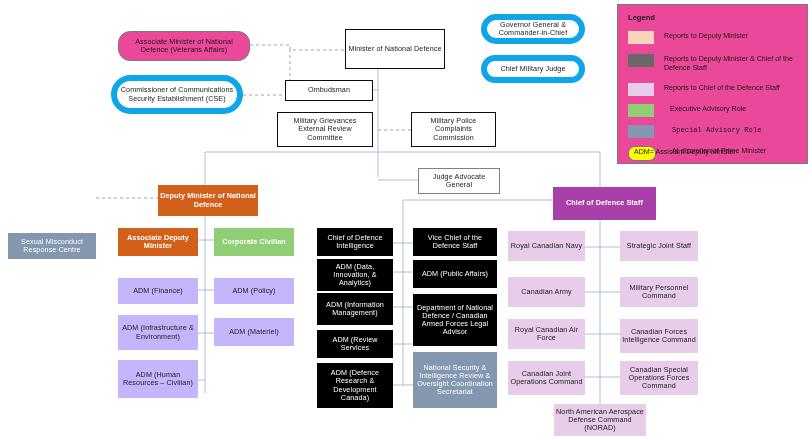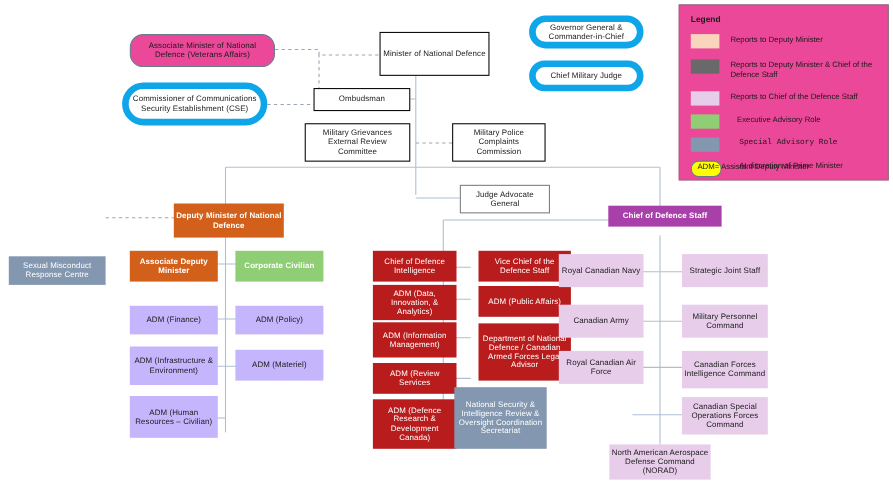--- a/index.html
+++ b/index.html
@@ -33,21 +33,21 @@
 
   
   .plain-white{background:#ffffff;border:1.6px solid #0d0d0d;}
   .gray-border{background:#ffffff;border:1.4px solid #808080;}
   .oval{background:#ffffff;border:6px solid #0ea5e9;border-radius:999px;}
   .oval-yellow{background:#ec4899;border:1px solid #6c7b8c;border-radius:12px;}
 
   .fill-dk-orange{background:#d2601a;color:#ffffff;}
   .fill-peach{background:#c4b5fd;color:#1a1a1a;}
   .fill-green{background:#8fce74;color:#ffffff;}
-  .fill-gray{background:#b91c1c;color:#ffffff;margin-left:22px;}
+  .fill-gray{background:#000000;color:#ffffff;}
   .fill-bluegray{background:#8397b0;color:#ffffff;}
   .fill-purple{background:#a93fa9;color:#ffffff;}
   .fill-lilac{background:#e7cdea;color:#1a1a1a;}
 
   .bold{font-weight:bold;}
 
   
   #legend{
     position:absolute;left:617px;top:4px;width:191px;height:160px;
     border:1px solid #7a7a7a;background:#ec4899;box-sizing:border-box;
@@ -204,32 +204,35 @@
   <div class="node fill-gray" style="left:413px;top:260px;width:84px;height:28px;">
     <span>ADM (Public Affairs)</span>
   </div>
   <div class="node fill-gray" style="left:413px;top:294px;width:84px;height:52px;">
     <span>Department of National Defence / Canadian Armed Forces Legal Advisor</span>
   </div>
   <div class="node fill-bluegray" style="left:413px;top:352px;width:84px;height:56px;">
     <span>National Security &amp; Intelligence Review &amp; Oversight Coordination Secretariat</span>
   </div>
 
-  <div class="node fill-purple bold" style="left:553px;top:187px;width:103px;height:19px;">
+  <div class="node fill-purple bold" style="left:553px;top:187px;width:103px;height:33px;">
     <span>Chief of Defence Staff</span>
   </div>
 
   <div class="node fill-lilac" style="left:508px;top:231px;width:77px;height:30px;">
     <span>Royal Canadian Navy</span>
   </div>
   <div class="node fill-lilac" style="left:508px;top:277px;width:77px;height:30px;">
     <span>Canadian Army</span>
   </div>
   <div class="node fill-lilac" style="left:508px;top:319px;width:77px;height:30px;">
     <span>Royal Canadian Air Force</span>
+  </div>
+  <div class="node fill-lilac" style="left:508px;top:361px;width:77px;height:34px;">
+    <span>Canadian Joint Operations Command</span>
   </div>
 
   <div class="node fill-lilac" style="left:620px;top:231px;width:78px;height:30px;">
     <span>Strategic Joint Staff</span>
   </div>
   <div class="node fill-lilac" style="left:620px;top:277px;width:78px;height:30px;">
     <span>Military Personnel Command</span>
   </div>
   <div class="node fill-lilac" style="left:620px;top:319px;width:78px;height:34px;">
     <span>Canadian Forces Intelligence Command</span>

